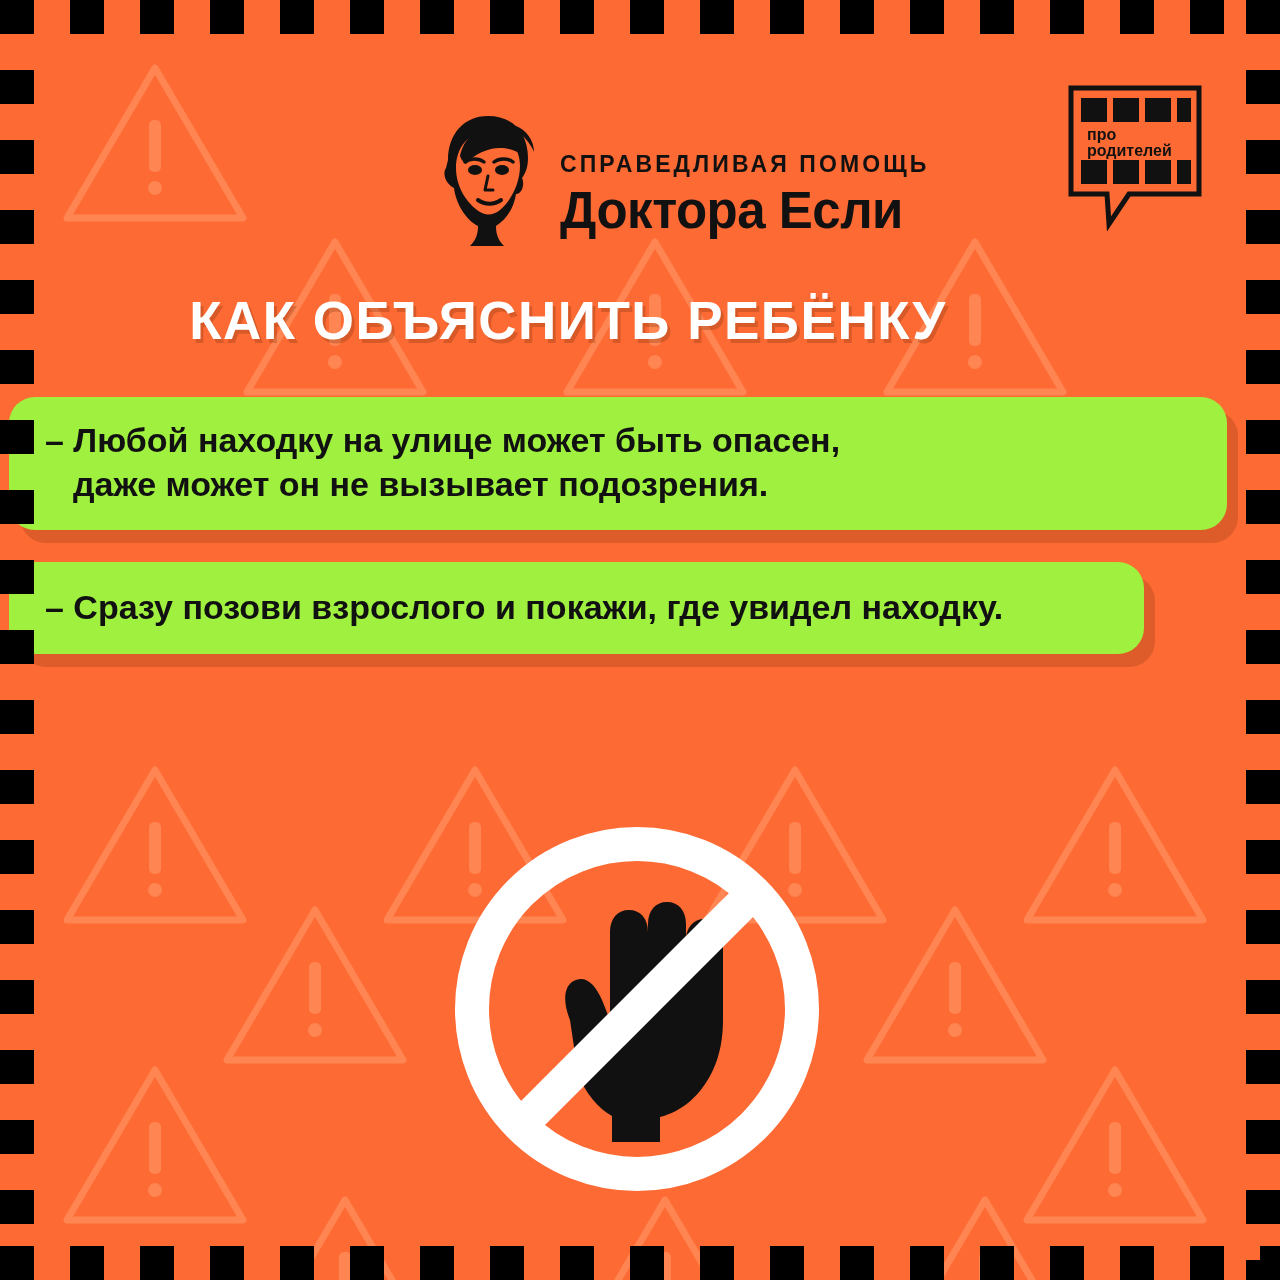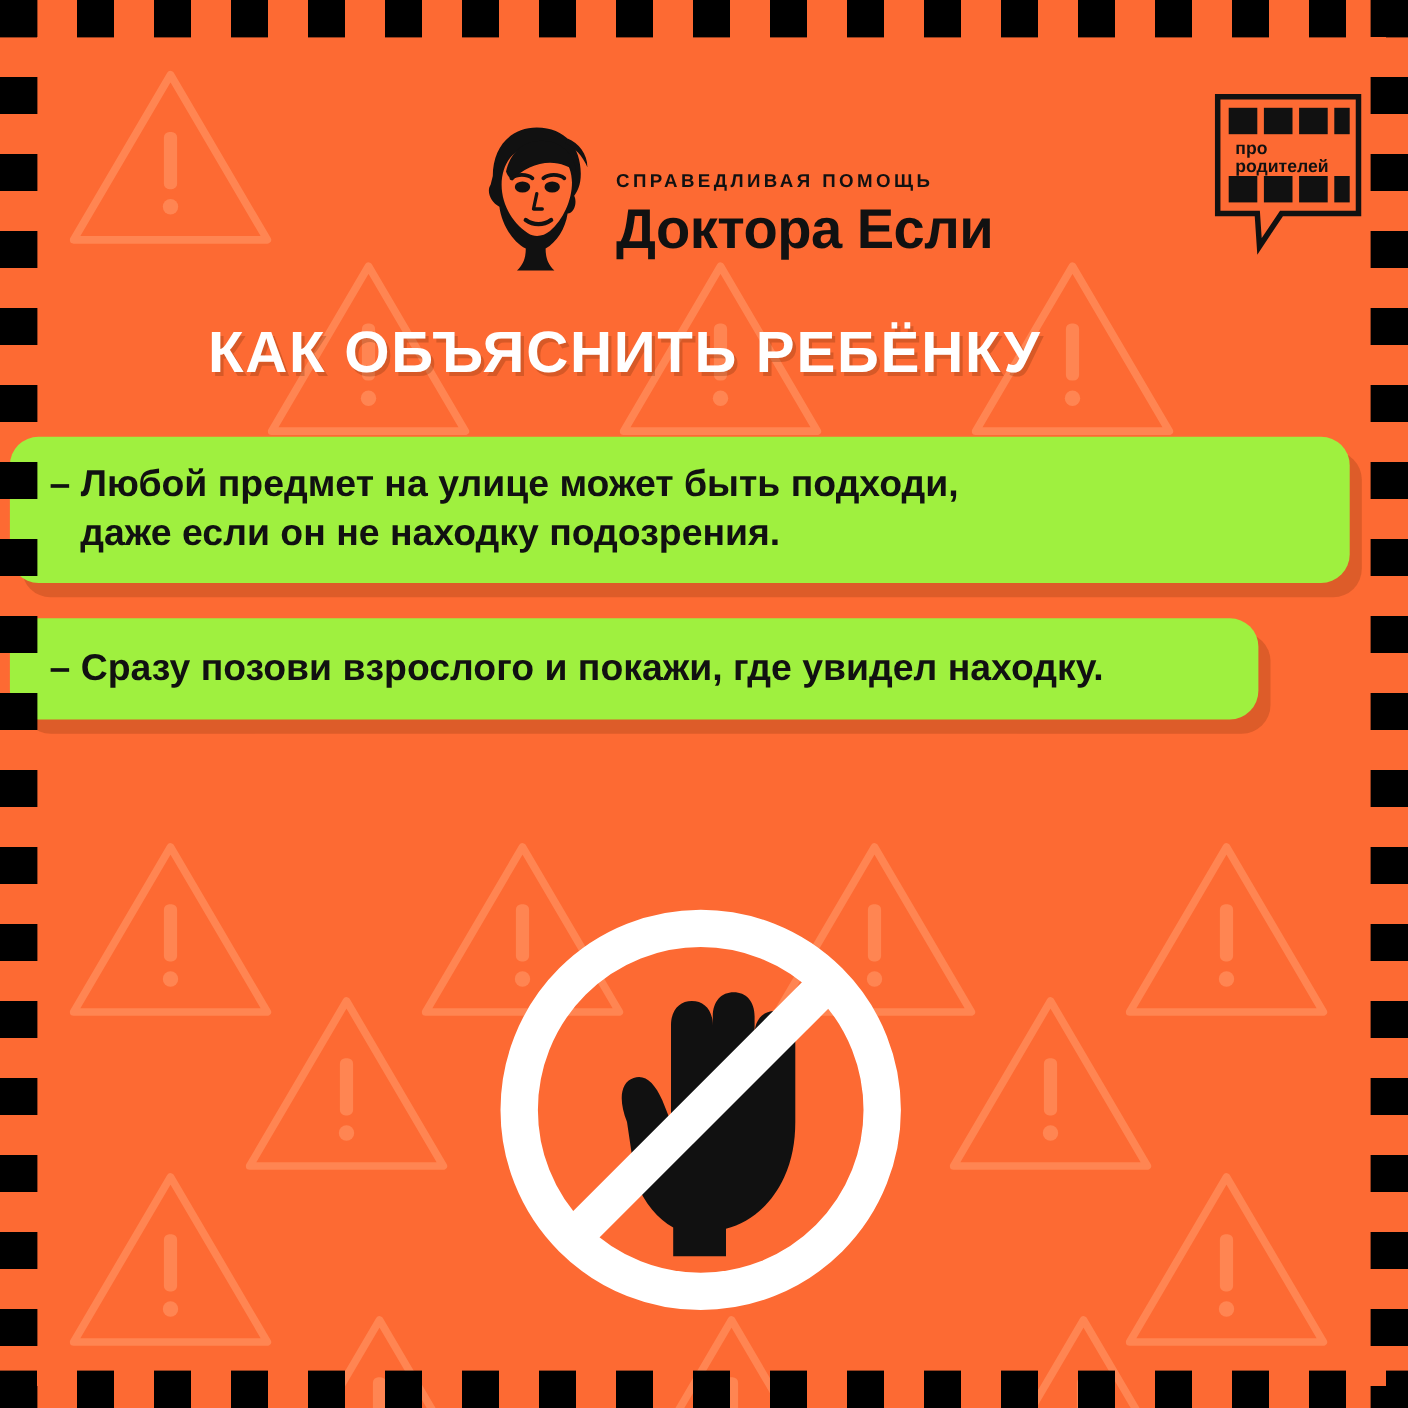--- a/index.html
+++ b/index.html
@@ -82,38 +82,38 @@
   .face-logo {
     width: 112px;
     height: 145px;
     position: relative;
     top: -14px;
   }
   .brand-text {
     line-height: 1;
   }
   .brand-top {
-    font-size: 17px;
+    font-size: 23px;
     letter-spacing: 3.1px;
     font-weight: 700;
     color: #111;
     margin-bottom: 9px;
     white-space: nowrap;
   }
   .brand-main {
     font-size: 51px;
     font-weight: 700;
     color: #111;
     white-space: nowrap;
     letter-spacing: -0.5px;
   }
 
   .parents-badge {
     position: absolute;
-    left: 1101px;
+    left: 1065px;
     top: 20px;
     width: 140px;
     height: 150px;
   }
 
   
   .title {
     position: absolute;
     top: 290px;
     left: 0;
@@ -326,22 +326,22 @@
         <text x="22" y="58" font-family="Liberation Sans, sans-serif" font-size="16" font-weight="700" fill="#111">про</text>
         <text x="22" y="74" font-family="Liberation Sans, sans-serif" font-size="16" font-weight="700" fill="#111">родителей</text>
       </svg>
     </div>
   </div>
 
   <div class="title">КАК ОБЪЯСНИТЬ РЕБЁНКУ</div>
 
   <div class="bars">
     <div class="bar bar-1">
-      <div class="bar-line">– Любой предмет на улице может быть подходи,</div>
-      <div class="bar-line indent">даже если он не находку подозрения.</div>
+      <div class="bar-line">– Любой находку на улице может быть опасен,</div>
+      <div class="bar-line indent">даже может он не вызывает подозрения.</div>
     </div>
     <div class="bar bar-3">
       <div class="bar-line">– Сразу позови взрослого и покажи, где увидел находку.</div>
     </div>
   </div>
 
   <div class="sign">
     <svg width="370" height="370" viewBox="0 0 370 370" fill="none">
       <circle cx="185" cy="185" r="165" stroke="#ffffff" stroke-width="34" fill="none"></circle>
       <g>

